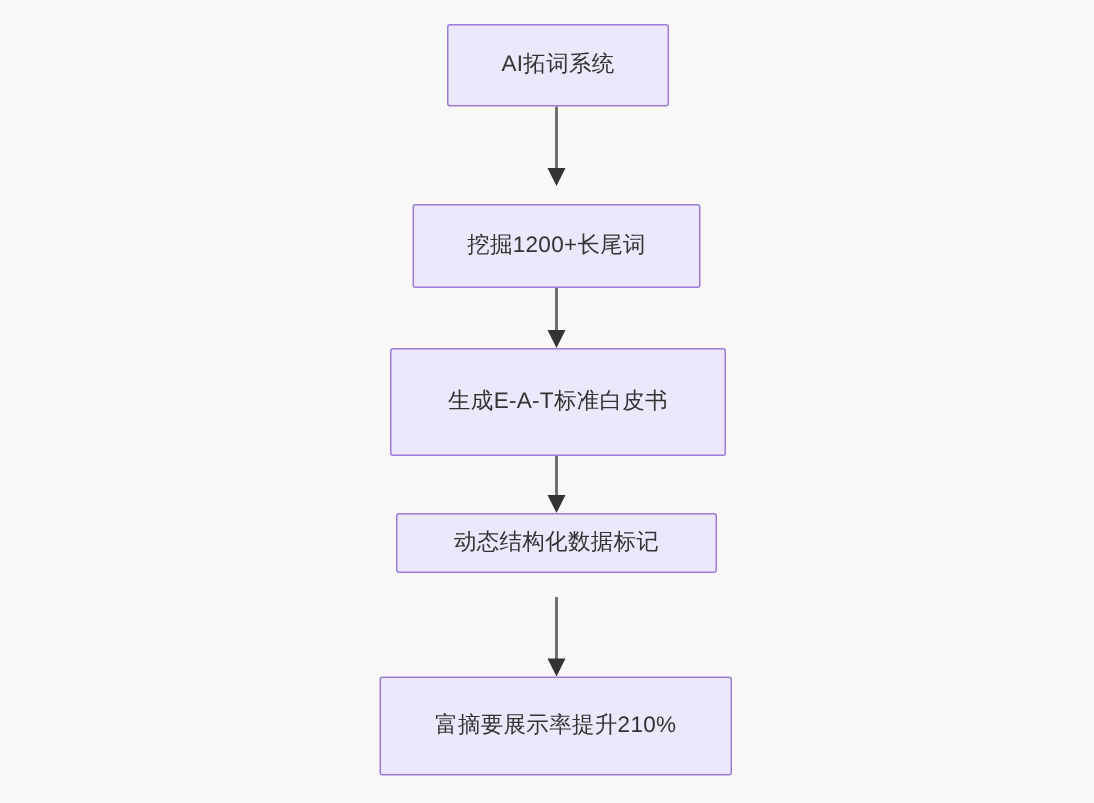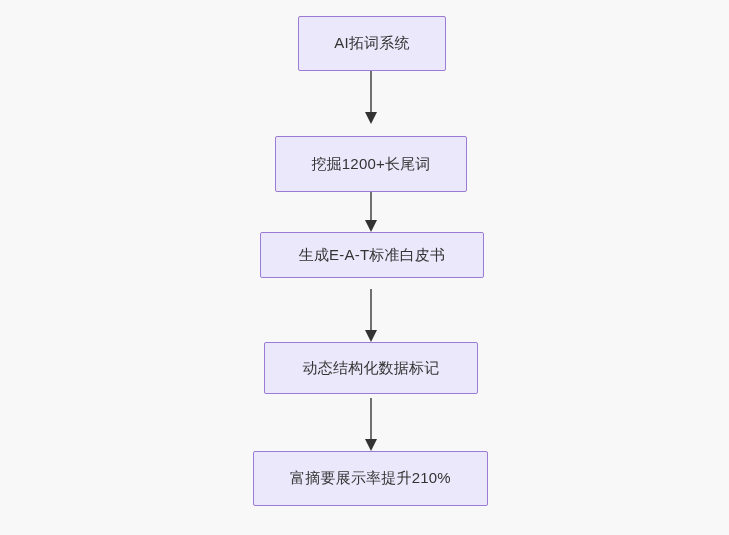--- a/index.html
+++ b/index.html
@@ -40,23 +40,23 @@
     font-size: 15px;
     line-height: 1.25;
     letter-spacing: 0.2px;
     white-space: nowrap;
     font-family: "Liberation Sans", "DejaVu Sans", sans-serif;
   }
 
   
   .node-1 { left: 298px; top: 16px;  width: 148px; height: 55px; }
   .node-2 { left: 275px; top: 136px; width: 192px; height: 56px; }
-  .node-3 { left: 260px; top: 232px; width: 224px; height: 46px; }
-  .node-4 { left: 264px; top: 342px; width: 214px; height: 52px; }
-  .node-5 { left: 253px; top: 451px; width: 235px; height: 55px; }
+  .node-3 { left: 260px; top: 232px; width: 224px; height: 72px; }
+  .node-4 { left: 264px; top: 342px; width: 214px; height: 40px; }
+  .node-5 { left: 253px; top: 451px; width: 235px; height: 66px; }
 
   .edge {
     position: absolute;
     left: 0;
     top: 0;
     width: 729px;
     height: 535px;
     pointer-events: none;
   }
   .edge-line {

